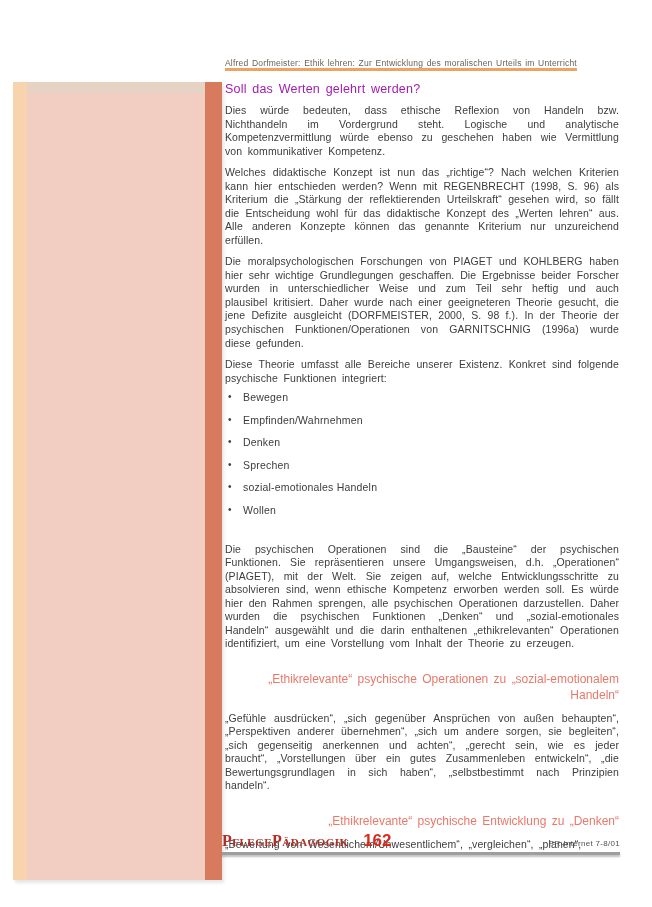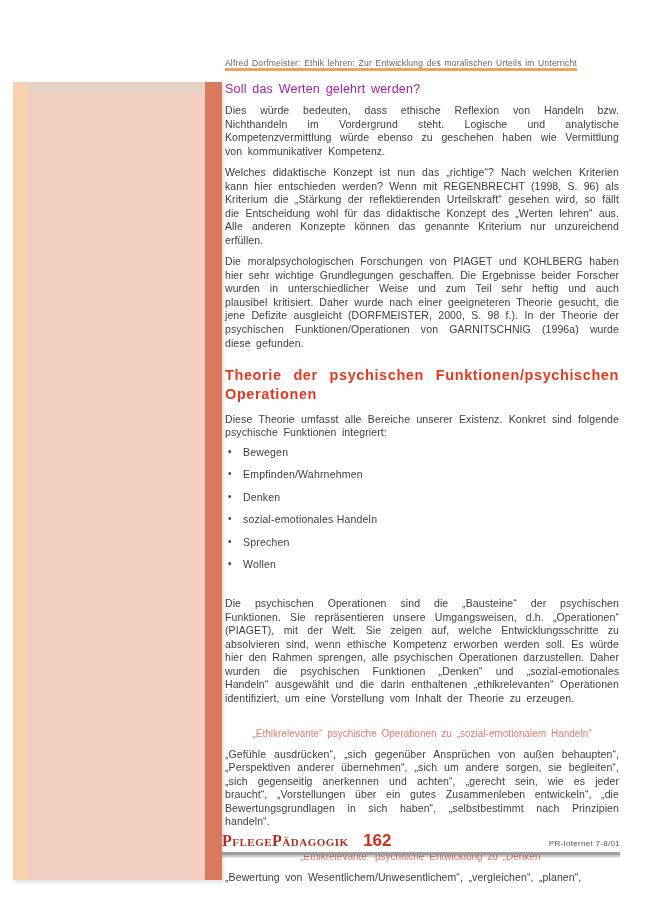--- a/index.html
+++ b/index.html
@@ -50,22 +50,22 @@
   }
   ul.funcs li{
     font-size:10.5px;margin-bottom:10.5px;padding-left:16px;position:relative;
     letter-spacing:0.2px;
   }
   ul.funcs li::before{
     content:"•";position:absolute;left:1px;top:0;color:#3c3c3c;font-size:10px;
   }
   .after-list{margin-top:27px !important;}
   .h-sub{
-    font-size:10px;font-weight:normal;color:#e8796c;line-height:1.32;
-    margin:21px 0 3px;text-align:center;word-spacing:2px;
+    font-size:12px;font-weight:normal;color:#e8796c;line-height:1.32;
+    margin:21px 0 3px;text-align:right;word-spacing:2px;
   }
 
   
   .footer{
     position:absolute;left:222px;top:831px;width:398px;
   }
   .footer-row{
     display:flex;justify-content:space-between;align-items:baseline;
   }
   .journal-name{
@@ -94,29 +94,28 @@
 </div>
 
 <div class="col">
   <div class="running-header">Alfred Dorfmeister: Ethik lehren: Zur Entwicklung des moralischen Urteils im Unterricht</div>
 
   <h2 class="h-salmon">Soll das Werten gelehrt werden?</h2>
   <p class="body">Dies würde bedeuten, dass ethische Reflexion von Handeln bzw. Nichthandeln im Vordergrund steht. Logische und analytische Kompetenzvermittlung würde ebenso zu geschehen haben wie Vermittlung von kommunikativer Kompetenz.</p>
   <p class="body">Welches didaktische Konzept ist nun das „richtige“? Nach welchen Kriterien kann hier entschieden werden? Wenn mit REGENBRECHT (1998, S. 96) als Kriterium die „Stärkung der reflektierenden Urteilskraft“ gesehen wird, so fällt die Entscheidung wohl für das didaktische Konzept des „Werten lehren“ aus. Alle anderen Konzepte können das genannte Kriterium nur unzureichend erfüllen.</p>
   <p class="body">Die moralpsychologischen Forschungen von PIAGET und KOHLBERG haben hier sehr wichtige Grundlegungen geschaffen. Die Ergebnisse beider Forscher wurden in unterschiedlicher Weise und zum Teil sehr heftig und auch plausibel kritisiert. Daher wurde nach einer geeigneteren Theorie gesucht, die jene Defizite ausgleicht (DORFMEISTER, 2000, S. 98 f.). In der Theorie der psychischen Funktionen/Operationen von GARNITSCHNIG (1996a) wurde diese gefunden.</p>
 
-  <h1 class="h-red">Theorie der psychischen Funktionen/psychischen Operationen</h1>
   <p class="body tight">Diese Theorie umfasst alle Bereiche unserer Existenz. Konkret sind folgende psychische Funktionen integriert:</p>
 
   <ul class="funcs">
     <li>Bewegen</li>
     <li>Empfinden/Wahrnehmen</li>
     <li>Denken</li>
+    <li>Sprechen</li>
     <li>sozial-emotionales Handeln</li>
-    <li>Sprechen</li>
     <li>Wollen</li>
   </ul>
 
   <p class="body after-list">Die psychischen Operationen sind die „Bausteine“ der psychischen Funktionen. Sie repräsentieren unsere Umgangsweisen, d.h. „Operationen“ (PIAGET), mit der Welt. Sie zeigen auf, welche Entwicklungsschritte zu absolvieren sind, wenn ethische Kompetenz erworben werden soll. Es würde hier den Rahmen sprengen, alle psychischen Operationen darzustellen. Daher wurden die psychischen Funktionen „Denken“ und „sozial-emotionales Handeln“ ausgewählt und die darin enthaltenen „ethikrelevanten“ Operationen identifiziert, um eine Vorstellung vom Inhalt der Theorie zu erzeugen.</p>
 
   <h3 class="h-sub">„Ethikrelevante“ psychische Operationen zu „sozial-emotionalem Handeln“</h3>
   <p class="body">„Gefühle ausdrücken“, „sich gegenüber Ansprüchen von außen behaupten“, „Perspektiven anderer übernehmen“, „sich um andere sorgen, sie begleiten“, „sich gegenseitig anerkennen und achten“, „gerecht sein, wie es jeder braucht“, „Vorstellungen über ein gutes Zusammenleben entwickeln“, „die Bewertungsgrundlagen in sich haben“, „selbstbestimmt nach Prinzipien handeln“.</p>
 
   <h3 class="h-sub">„Ethikrelevante“ psychische Entwicklung zu „Denken“</h3>
   <p class="body">„Bewertung von Wesentlichem/Unwesentlichem“, „vergleichen“, „planen“,</p>

